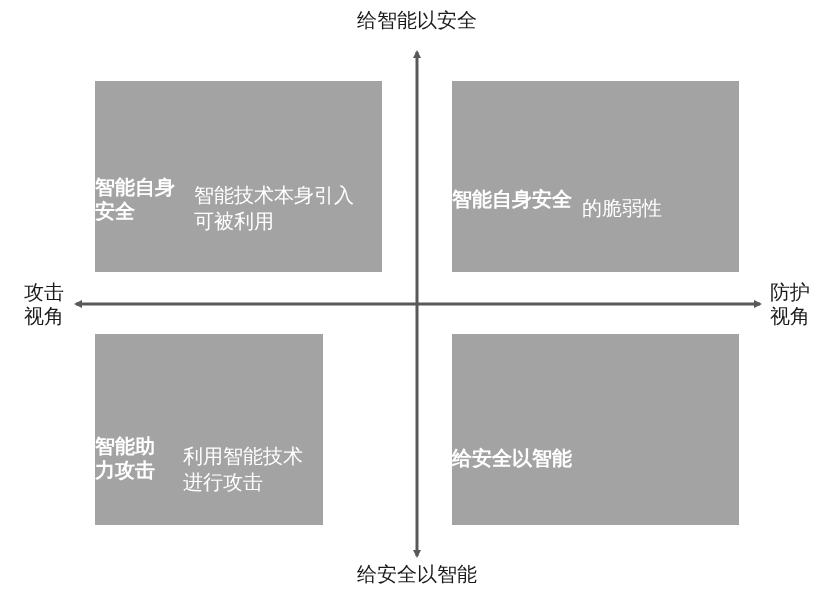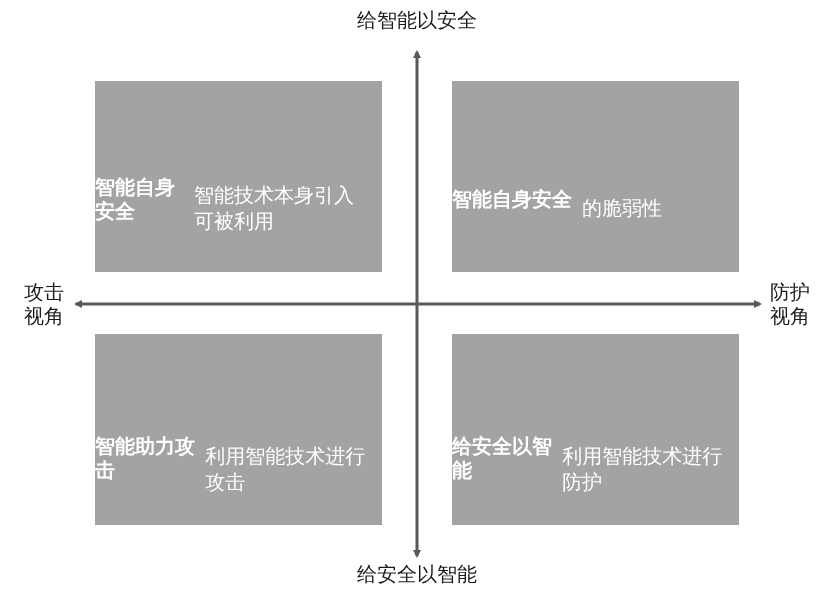--- a/index.html
+++ b/index.html
@@ -18,21 +18,21 @@
     #label-right { left: 766px; top: 280px; width: 44px; text-align: right; }
     .box {
       position: absolute; background: #a3a3a3; color: #ffffff;
       box-sizing: border-box; text-align: left;
       display: flex; align-items: center;
     }
     .box .title { font-weight: bold; font-size: 20px; line-height: 24px; }
     .box .desc { font-size: 20px; line-height: 26px; padding: 0 10px; }
     #box-tl { left: 95px; top: 81px; width: 287px; height: 191px; padding-top: 45px; }
     #box-tr { left: 452px; top: 81px; width: 287px; height: 191px; padding-top: 45px; }
-    #box-bl { left: 95px; top: 334px; width: 287px; height: 191px; padding-top: 57px; }
+    #box-bl { left: 95px; top: 334px; width: 228px; height: 191px; padding-top: 57px; }
     #box-br { left: 452px; top: 334px; width: 287px; height: 191px; padding-top: 57px; }
     #box-tl .desc, #box-tr .desc { margin-top: 17px; }
     #box-bl .desc, #box-br .desc { margin-top: 22px; }
     svg.axes { position: absolute; left: 0; top: 0; }
   </style>
 </head>
 <body>
 
 <svg class="axes" width="830" height="603">
   <defs>
@@ -73,16 +73,13 @@
 
 <div id="box-bl" class="box">
   <div class="title">智能助力攻击</div>
   <div class="desc">
     <div>利用智能技术进行攻击</div>
   </div>
 </div>
 
 <div id="box-br" class="box">
   <div class="title">给安全以智能</div>
-  <div class="desc">
-    <div>利用智能技术进行防护</div>
-  </div>
 </div>
 
 </body></html>

